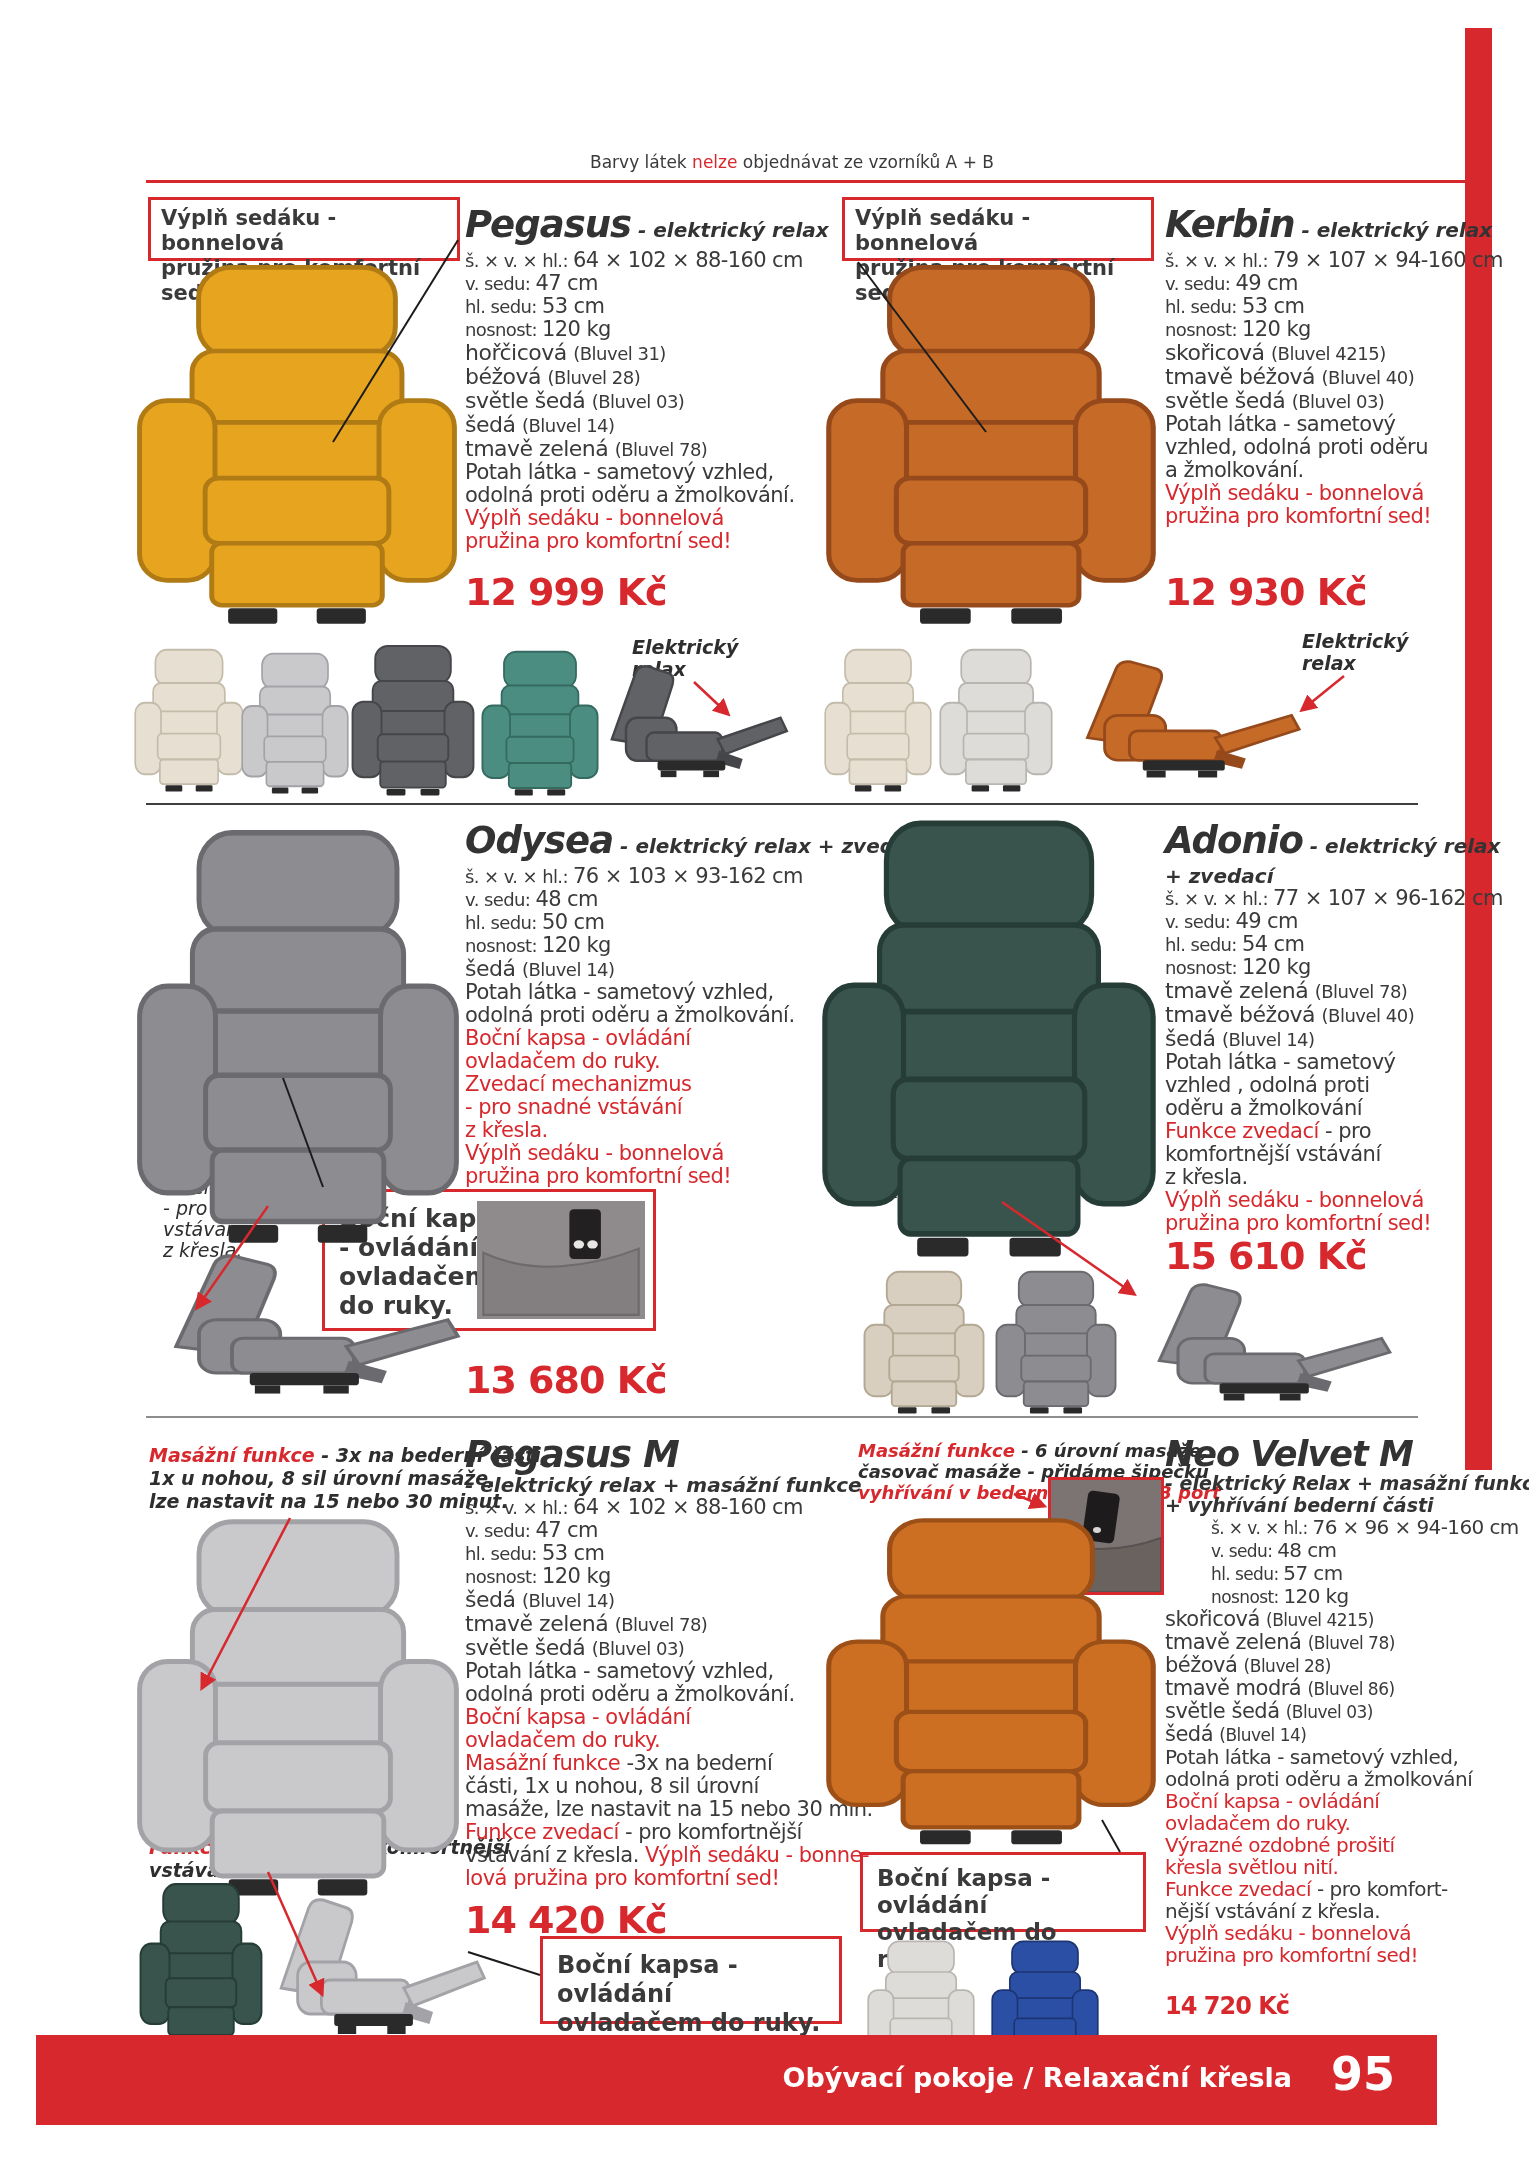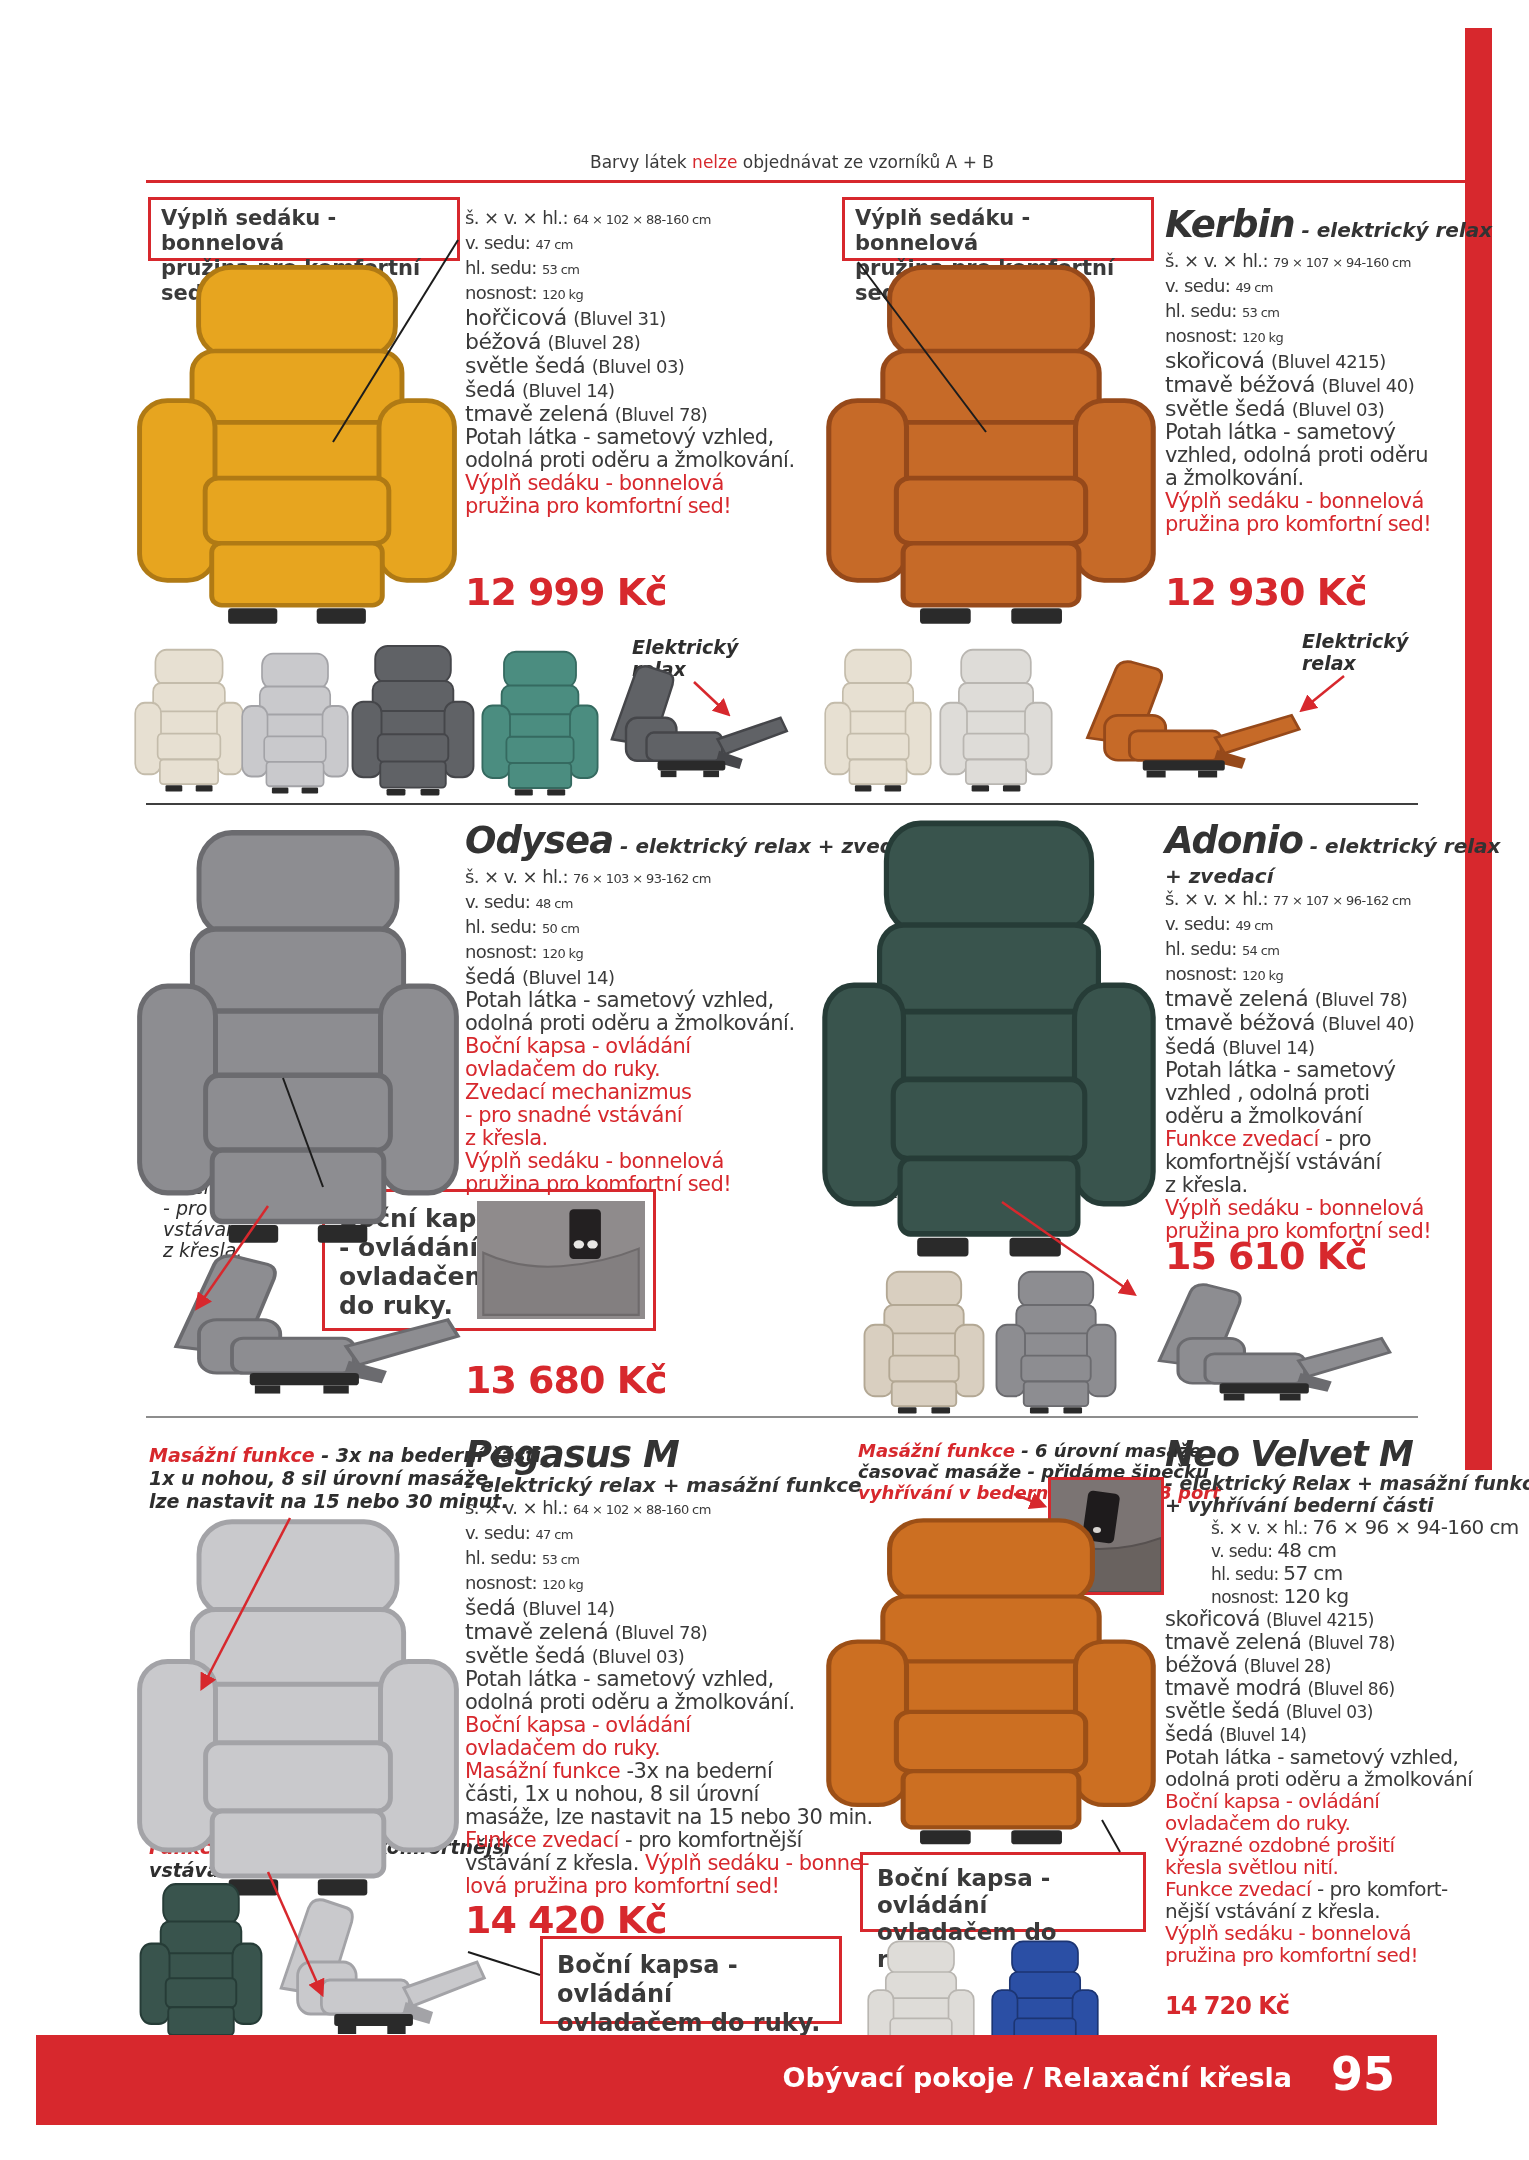--- a/index.html
+++ b/index.html
@@ -24,21 +24,21 @@
   .coE{left:860px;top:1852px;width:286px;height:80px;padding:10px 14px;font-size:23px;font-weight:bold;line-height:27px;}
   
   .pcol{position:absolute;width:360px;}
   #p0{left:465px;top:206px;}  #p1{left:1165px;top:206px;width:330px;}
   #p2{left:465px;top:822px;}  #p3{left:1165px;top:822px;width:330px;}
   #p4{left:465px;top:1436px;} #p5{left:1165px;top:1436px;width:330px;}
   .p-title{font-size:37px;line-height:38px;font-style:italic;font-weight:bold;color:#333;letter-spacing:-1px;white-space:nowrap;}
   .p-title .sfx{font-size:20px;letter-spacing:0;}
   .p-sub{font-size:20px;line-height:22px;font-style:italic;font-weight:bold;color:#333;white-space:nowrap;}
   .spec{font-size:18px;line-height:23px;white-space:nowrap;letter-spacing:-0.6px;}
-  .spec .v{font-size:13px;}
+  .spec .v{font-size:21px;}
   .cw{font-size:22px;line-height:23px;white-space:nowrap;letter-spacing:-0.5px;}
   .cw .code{font-size:18px;}
   .bl{font-size:21px;line-height:23px;white-space:nowrap;letter-spacing:-0.5px;color:#3a3a3a;}
   .red{color:#d7282d;}
   .price{position:absolute;left:0;font-size:38px;font-weight:bold;color:#d7282d;white-space:nowrap;letter-spacing:-1px;}
   #p5 .p-title{font-size:35px;line-height:36px;}
   #p5 .p-sub{font-size:19px;line-height:22px;}
   #p5 .spec{line-height:22px;font-size:17px;padding-left:46px;} #p5 .spec .v{font-size:20px;}
   #p5 .cw{line-height:22px;font-size:21px;} #p5 .cw .code{font-size:17px;}
   #p5 .bl{line-height:22px;font-size:20px;}
@@ -145,20 +145,21 @@
   <div class="abs neo-photo">
     <svg viewBox="0 0 110 112" width="100%" height="100%" preserveAspectRatio="none">
       <rect width="110" height="112" fill="#7b7473"></rect>
       <rect x="34" y="12" width="32" height="50" rx="5" fill="#1e1b1c" transform="rotate(8 50 37)"></rect>
       <ellipse cx="46" cy="50" rx="4" ry="3" fill="#d8d5d2"></ellipse>
       <path d="M0,62 Q55,78 110,58 L110,112 L0,112 Z" fill="#69625f" stroke="#575150" stroke-width="2"></path>
     </svg>
   </div>
 
   <section class="pcol" id="p0" style="--pt:364px">
+      <div class="p-title"><span>Pegasus</span><span class="sfx"> - elektrický relax</span></div>
       <div class="spec"><span>š. × v. × hl.: </span><span class="v">64 × 102 × 88-160 cm</span></div>
       <div class="spec"><span>v. sedu: </span><span class="v">47 cm</span></div>
       <div class="spec"><span>hl. sedu: </span><span class="v">53 cm</span></div>
       <div class="spec"><span>nosnost: </span><span class="v">120 kg</span></div>
       <div class="cw"><span>hořčicová </span><span class="code">(Bluvel 31)</span></div>
       <div class="cw"><span>béžová </span><span class="code">(Bluvel 28)</span></div>
       <div class="cw"><span>světle šedá </span><span class="code">(Bluvel 03)</span></div>
       <div class="cw"><span>šedá </span><span class="code">(Bluvel 14)</span></div>
       <div class="cw"><span>tmavě zelená </span><span class="code">(Bluvel 78)</span></div>
       <div class="bl"><span>Potah látka - sametový vzhled,</span></div>

